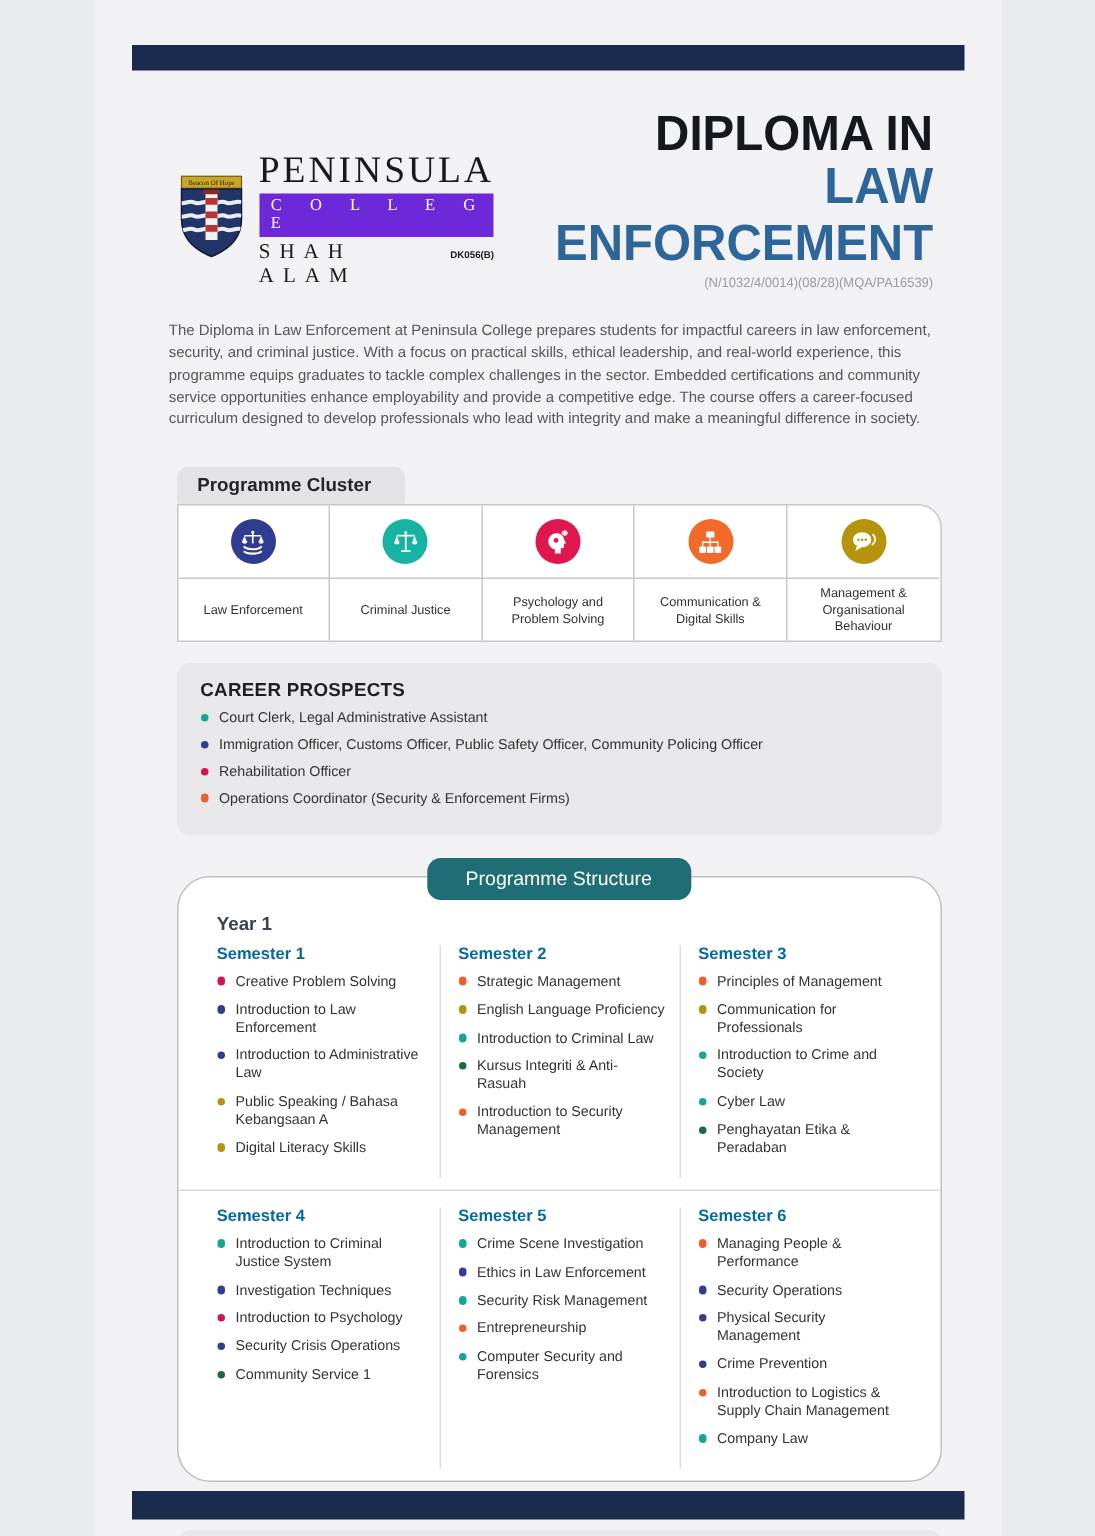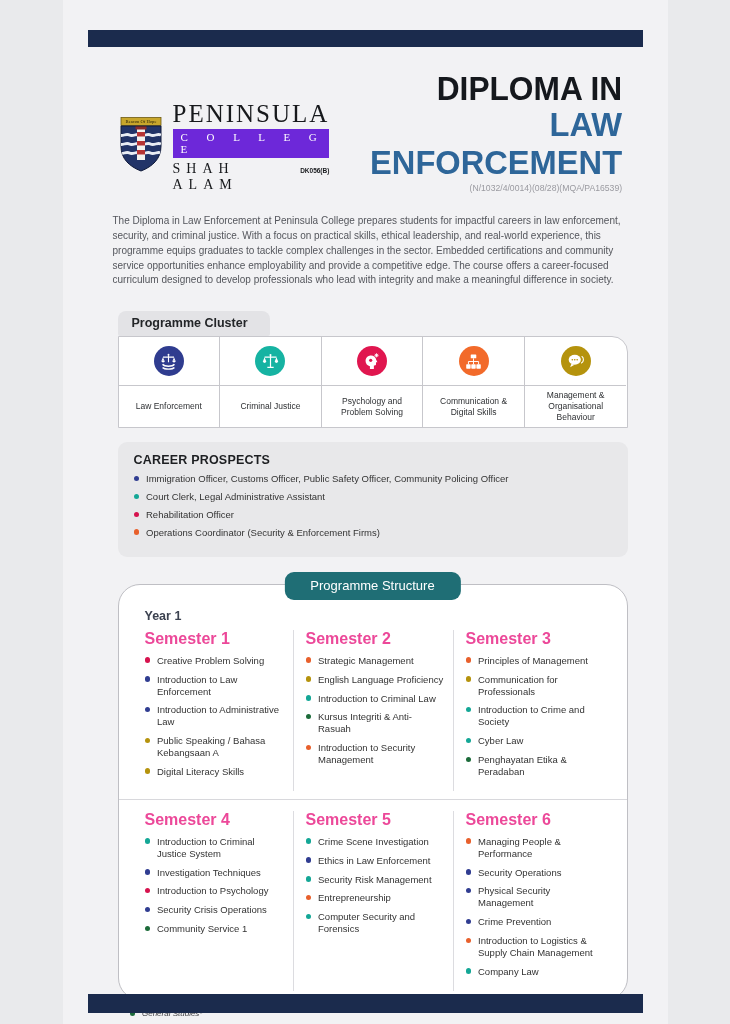--- a/index.html
+++ b/index.html
@@ -45,21 +45,21 @@
 
   
   .structure{position:relative;margin:27px 40px 0 55px;background:#fff;border:1px solid #bfbfc4;
              border-radius:22px;padding:22px 14px 8px;}
   .pill{position:absolute;top:-13px;left:50%;transform:translateX(-50%);background:#1f6e75;color:#fff;
         font-weight:normal;font-size:13px;padding:6px 26px 7px;border-radius:9px;white-space:nowrap;}
   .year-label{font-size:12.5px;font-weight:bold;color:#3c4250;margin:2px 0 7px 12px;}
   .sem-grid{display:grid;grid-template-columns:1fr 1fr 1fr;}
   .sem-col{padding:0 8px 6px 12px;}
   .sem-col + .sem-col{border-left:1px solid #dcdce0;}
-  .sem-col h4{margin:0 0 7px;font-size:16px;color:#ec4899;}
+  .sem-col h4{margin:0 0 7px;font-size:11px;color:#0369a1;}
   .courses li{font-size:9.5px;margin:7px 0;}
   .year-divider{border:none;border-top:1px solid #d8d8dc;margin:8px -14px 11px;}
 
   .note-row{display:flex;align-items:center;gap:7px;margin:9px 0 0 67px;
             font-size:8px;font-style:italic;color:#3c3c40;}
   .note-row .dot{margin-top:0;}
 
   
   .pathway-intro{font-size:9.5px;color:#333;margin:2px 0 8px;}
 </style>
@@ -191,26 +191,26 @@
         <div class="cl-cell">Psychology and Problem Solving</div>
         <div class="cl-cell">Communication &amp; Digital Skills</div>
         <div class="cl-cell">Management &amp; Organisational Behaviour</div>
       </div>
   </div>
 
   <div class="gray-box">
     <h3>CAREER PROSPECTS</h3>
     <ul class="blist" id="career-list">
         <li>
+          <span class="dot" style="background: rgb(20, 167, 150);"></span>
+          <span>Court Clerk, Legal Administrative Assistant</span>
+        </li>
+        <li>
           <span class="dot" style="background: rgb(48, 61, 145);"></span>
           <span>Immigration Officer, Customs Officer, Public Safety Officer, Community Policing Officer</span>
-        </li>
-        <li>
-          <span class="dot" style="background: rgb(20, 167, 150);"></span>
-          <span>Court Clerk, Legal Administrative Assistant</span>
         </li>
         <li>
           <span class="dot" style="background: rgb(214, 19, 78);"></span>
           <span>Rehabilitation Officer</span>
         </li>
         <li>
           <span class="dot" style="background: rgb(232, 96, 44);"></span>
           <span>Operations Coordinator (Security &amp; Enforcement Firms)</span>
         </li>
       </ul>

